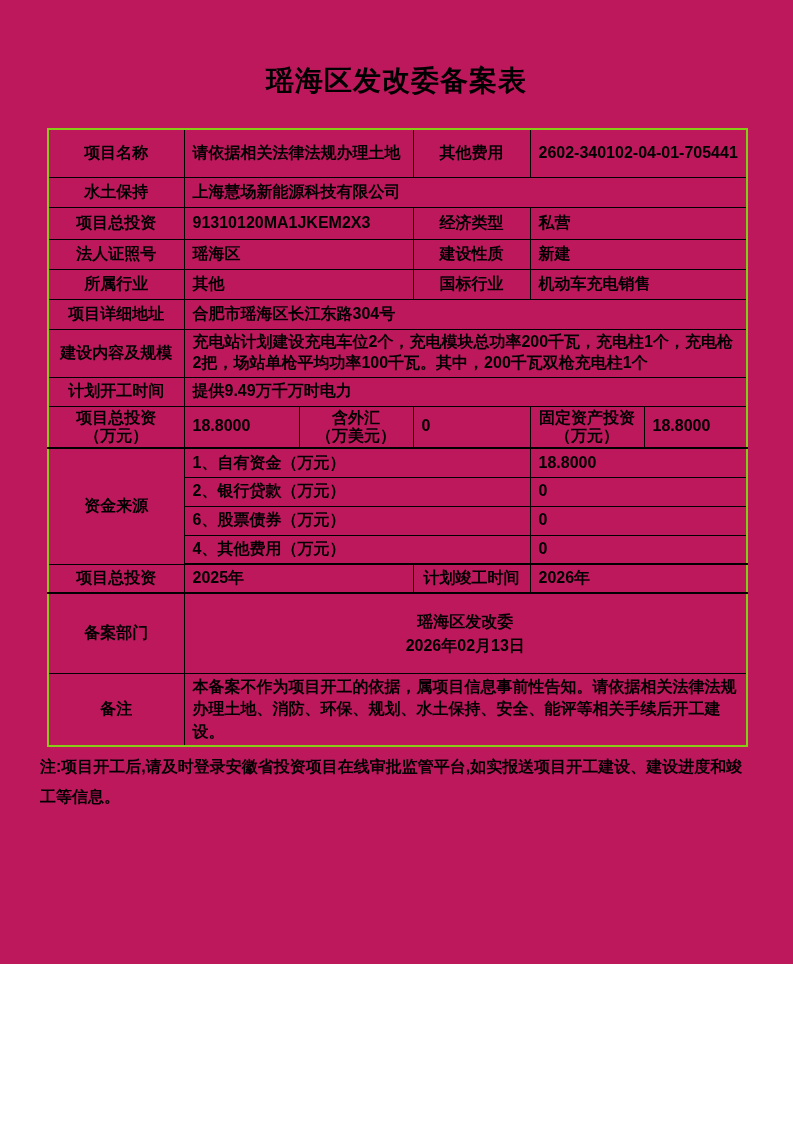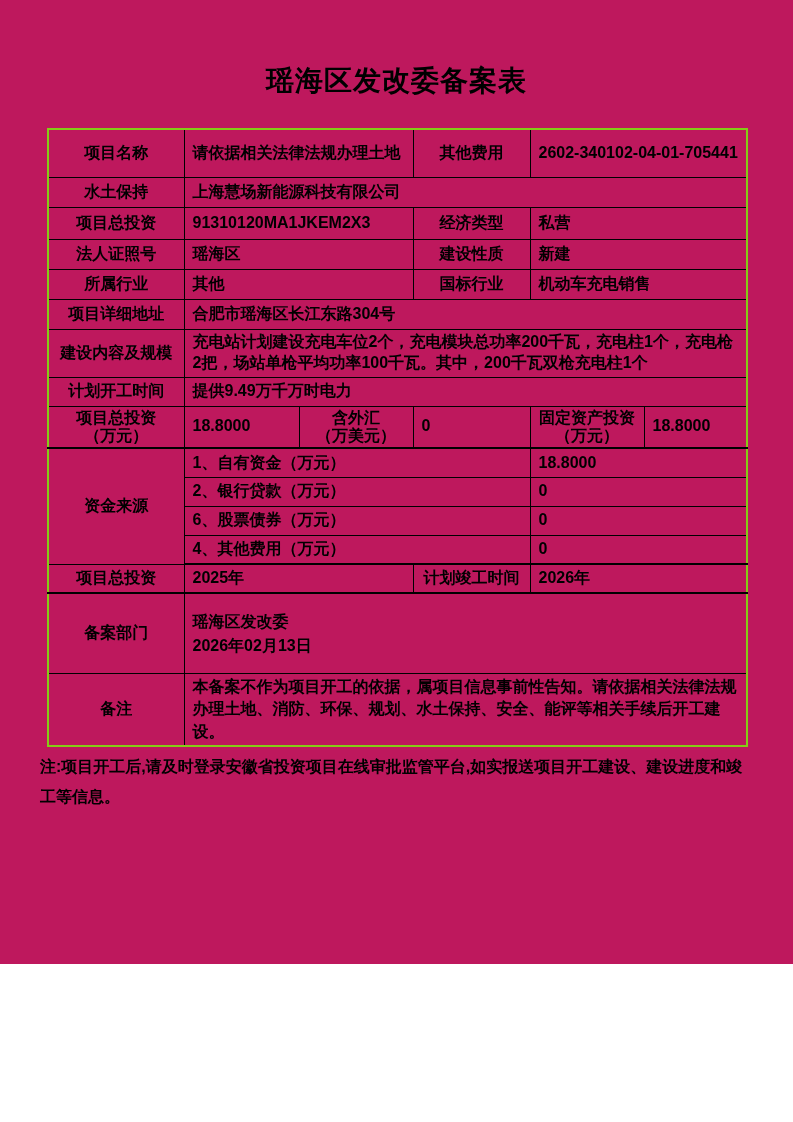--- a/index.html
+++ b/index.html
@@ -24,21 +24,21 @@
   table.filing td {
     border:1px solid #000;
     font-size:16px; font-weight:700;
     vertical-align:middle;
     padding:2px 8px;
     overflow:hidden;
     line-height:1.3;
   }
   td.lbl { text-align:center; padding:2px 4px; }
   td.val { text-align:left; }
-  td.center { }
+  td.center { text-align:center; }
   .two-line span { display:block; line-height:1.15; }
   tr.thick-bottom td { border-bottom:2px solid #000; }
 
   .dept-val span { display:block; line-height:1.5; }
 
   .foot-note {
     position:absolute; top:752px; left:40px; width:714px;
     font-size:16px; font-weight:700; line-height:1.9;
   }
 </style>

